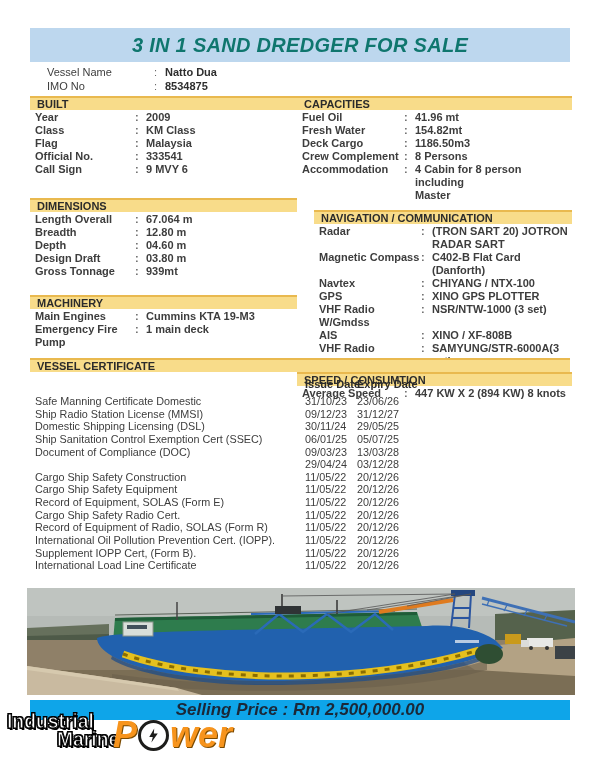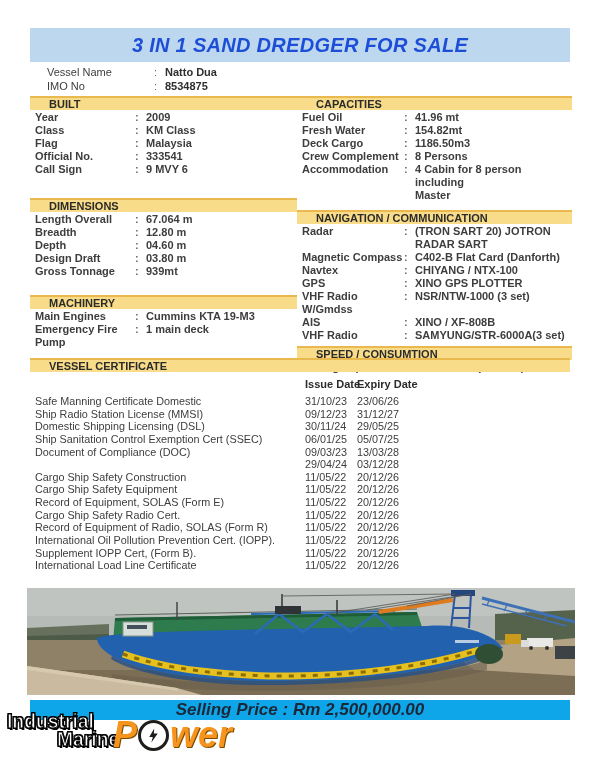--- a/index.html
+++ b/index.html
@@ -2,44 +2,44 @@
 <html><head>
 <meta charset="utf-8">
 <style>
   html,body{margin:0;padding:0;background:#ffffff;}
   body{width:600px;height:776px;font-family:"Liberation Sans",sans-serif;color:#3d3d3d;}
   .page{position:relative;width:600px;height:776px;background:#fff;overflow:hidden;}
 
   
   .title-banner{position:absolute;left:30px;top:28px;width:540px;height:34px;background:#bdd7ee;
     display:flex;align-items:center;justify-content:center;}
-  .title-banner span{font-size:20px;font-weight:bold;font-style:italic;color:#1d4ed8;letter-spacing:.3px;}
+  .title-banner span{font-size:20px;font-weight:bold;font-style:italic;color:#0f766e;letter-spacing:.3px;}
 
   
   .identity{position:absolute;left:47px;top:66px;width:320px;}
   .kv{display:flex;font-size:11px;line-height:13px;}
   .identity .kv{line-height:13.5px;}
   .identity .k{flex:0 0 107px;}
   .identity .v{font-weight:bold;color:#2e2e2e;}
   .c{flex:0 0 11px;color:#6b6b6b;}
 
   
   .columns{position:absolute;left:30px;top:96px;width:542px;display:flex;}
   .col-left{width:267px;flex:0 0 267px;}
   .col-right{flex:1;}
   .sec-header{height:12px;line-height:12px;border-top:2px solid #e9b94f;background:#f8dc8a;
-    font-size:11px;font-weight:bold;color:#2b2b2b;padding-left:19px;}
+    font-size:11px;font-weight:bold;color:#2b2b2b;padding-left:7px;}
   .sec-body{padding-top:1px;font-weight:bold;}
   .sec-body .kv{padding-left:5px;}
   .col-left .k{flex:0 0 100px;}
   .col-right .k{flex:0 0 102px;}
   .v{white-space:pre-line;}
   #sec-dimensions{margin-top:22px;}
   #sec-machinery{margin-top:17px;}
-  #sec-navigation{margin-top:8px;}
+  #sec-navigation{margin-top:8px;margin-left:17px;}
   #sec-speed{margin-top:4px;}
 
   
   .certs{position:absolute;left:30px;top:358px;width:540px;}
   .cert-colhead{position:relative;height:21px;margin-top:2px;}
   .cert-colhead span{position:absolute;top:4px;font-size:11px;font-weight:bold;color:#2b2b2b;}
   .cert-colhead .issue{left:275px;}
   .cert-colhead .expiry{left:327px;}
   .cert-rows{margin-top:0;}
   .cert-row{position:relative;height:12.65px;font-size:10.8px;line-height:12.65px;}

